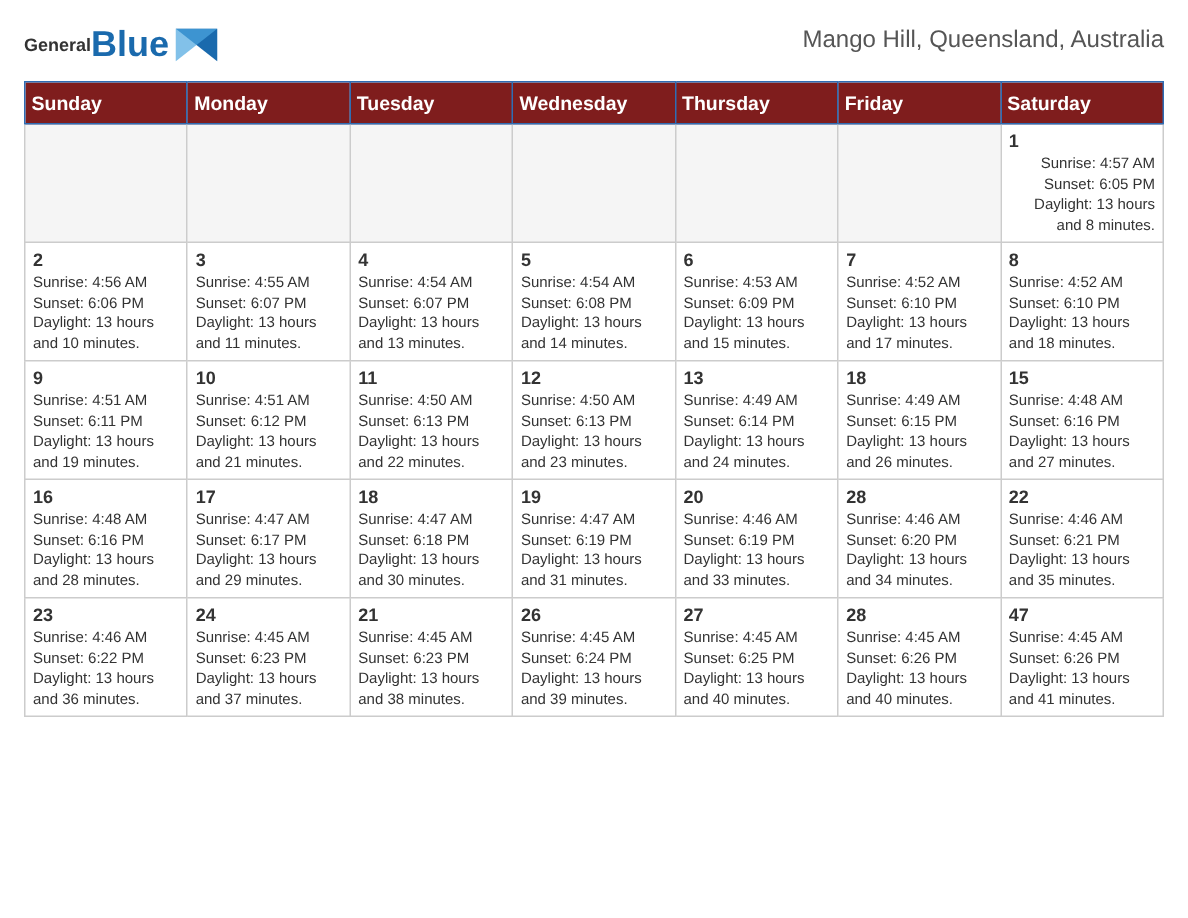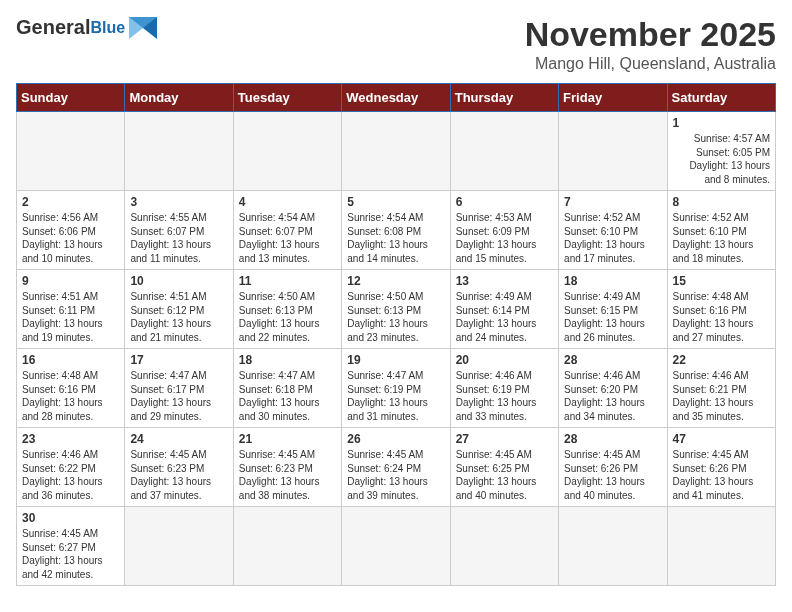--- a/index.html
+++ b/index.html
@@ -21,22 +21,22 @@
       flex-direction: column;
       align-items: flex-start;
     }
     .logo-text {
       display: flex;
       align-items: center;
       font-size: 22px;
       font-weight: normal;
       color: #333;
     }
-    .logo-general { font-weight: bold; color: #333; font-size: 20px; }
-    .logo-blue { font-weight: bold; color: #1a6aad; font-size: 16px; }
+    .logo-general { font-weight: bold; color: #333; font-size: 12px; }
+    .logo-blue { font-weight: bold; color: #1a6aad; font-size: 24px; }
     .logo-icon {
       width: 28px;
       height: 22px;
       margin-left: 4px;
     }
     .title-area {
       text-align: right;
     }
     .month-title {
       font-size: 34px;
@@ -102,21 +102,20 @@
       <span class="logo-general">General</span>
       <span class="logo-blue">Blue</span>
 
       <svg class="logo-icon" viewBox="0 0 28 22" xmlns="http://www.w3.org/2000/svg">
         <polygon points="0,0 28,0 28,22" fill="#1a6aad"></polygon>
         <polygon points="0,0 28,0 0,22" fill="#4da6e0" opacity="0.7"></polygon>
       </svg>
     </div>
   </div>
   <div class="title-area">
-    <div class="month-title">November 2025</div>
     <div class="location-title">Mango Hill, Queensland, Australia</div>
   </div>
 </div>
 
 <table class="calendar">
   <thead>
     <tr>
     <th>Sunday</th>
         <th>Monday</th>
         <th>Tuesday</th>
@@ -339,29 +338,14 @@
 and 40 minutes.</div>
         </td>
         <td>
           <span class="day-number">47</span>
           <div class="day-info" style="white-space: pre-line;">Sunrise: 4:45 AM
 Sunset: 6:26 PM
 Daylight: 13 hours
 and 41 minutes.</div>
         </td>
       </tr>
-      <tr class="last-row">
-        <td>
-          <span class="day-number">30</span>
-          <div class="day-info" style="white-space: pre-line;">Sunrise: 4:45 AM
-Sunset: 6:27 PM
-Daylight: 13 hours
-and 42 minutes.</div>
-        </td>
-        <td class="empty"></td>
-        <td class="empty"></td>
-        <td class="empty"></td>
-        <td class="empty"></td>
-        <td class="empty"></td>
-        <td class="empty"></td>
-      </tr>
     </tbody>
 </table>
 
 </body></html>

